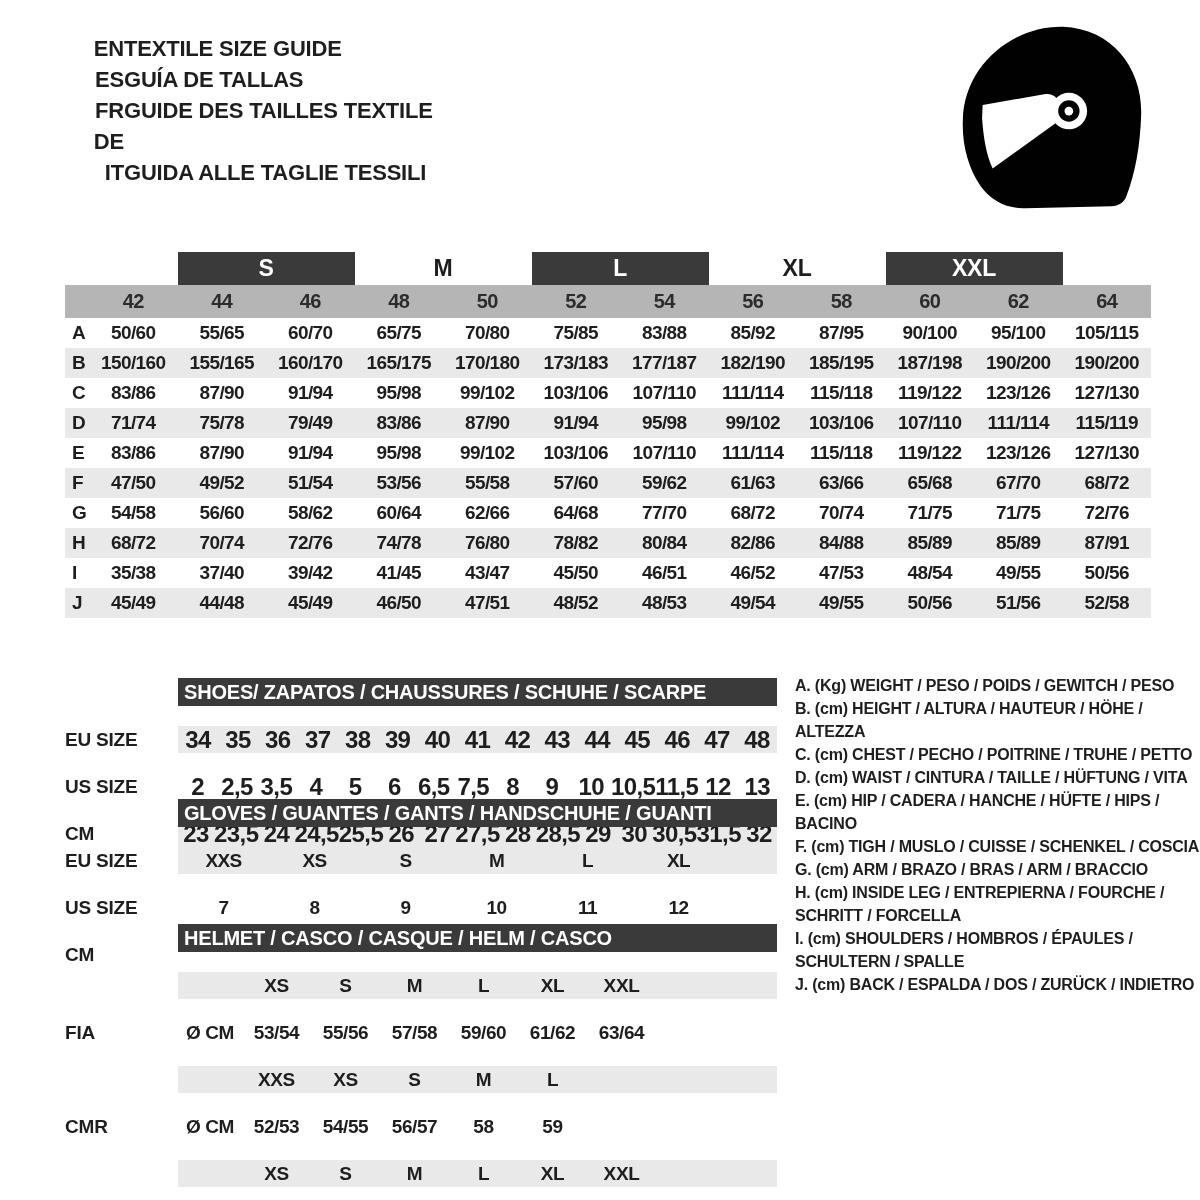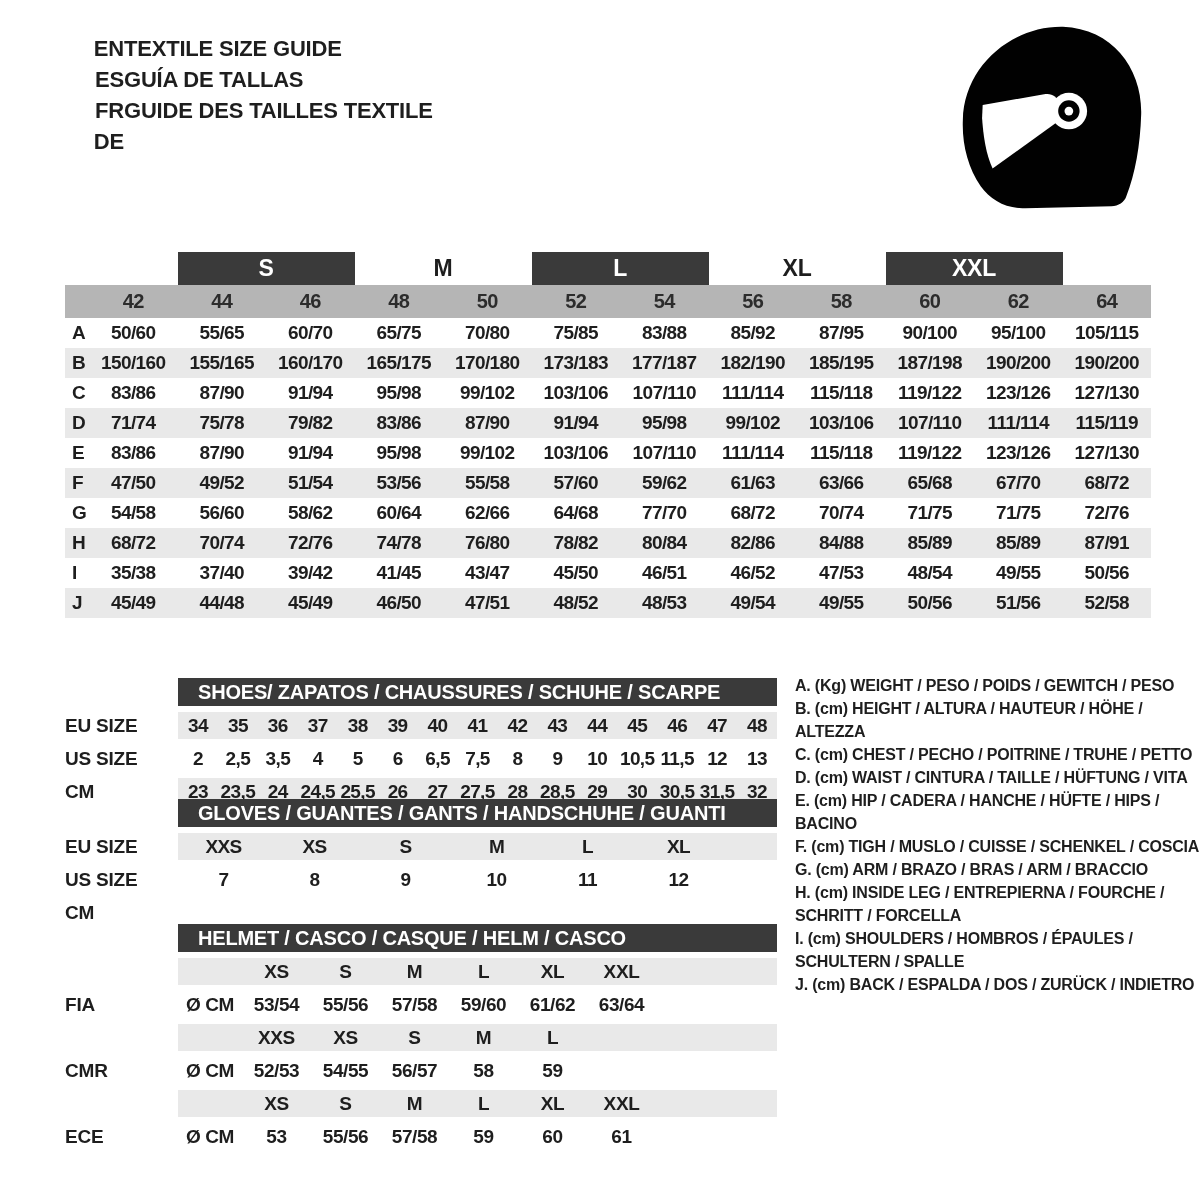--- a/index.html
+++ b/index.html
@@ -38,29 +38,29 @@
   .cell { display: flex; align-items: center; justify-content: center; font-size: 19px; letter-spacing: -0.6px; white-space: nowrap; }
   .cell.rowlabel { justify-content: flex-start; padding-left: 7px; letter-spacing: 0; }
 
   
   .sub { position: absolute; left: 65px; width: 712px; }
   #shoes  { top: 678px; }
   #gloves { top: 799px; }
   #helmet-tbl { top: 924px; }
   .titlebar {
     margin-left: 113px; height: 28px; background: #3a3a3a; color: #ffffff;
-    display: flex; align-items: center; padding-left: 20px;
+    display: flex; align-items: center; padding-left: 6px;
     font-size: 20px; letter-spacing: -0.2px; white-space: nowrap;
   }
-  .srow { display: flex; height: 27px; margin-top: 6px; }
+  .srow { display: flex; height: 27px; margin-top: 20px; }
   .rlabel { width: 113px; flex: 0 0 113px; display: flex; align-items: center; font-size: 19px; letter-spacing: -0.2px; }
   .rbody { flex: 1; display: grid; }
   .rbody.banded { background: #e9e9e9; }
   #shoes-rows .rbody { grid-template-columns: repeat(15, 1fr); }
-  #shoes-rows .cell { font-size: 19px; }
+  #shoes-rows .cell { font-size: 24px; }
   #gloves-rows .rbody { grid-template-columns: repeat(6, 91px) 1fr; }
   .hgrid { grid-template-columns: 64px repeat(6, 69px) 1fr; }
   .hgrid .cell { letter-spacing: -0.4px; }
 
   
   .legend { position: absolute; left: 795px; top: 674px; width: 408px; }
   .legend-item { font-size: 16px; line-height: 23px; letter-spacing: -0.2px; }
 </style>
 </head>
 <body>
@@ -75,20 +75,24 @@
     <div class="lang-row">
       <span class="lang-code">ES</span>
       <span class="lang-title">GUÍA DE TALLAS</span>
     </div>
     <div class="lang-row">
       <span class="lang-code">FR</span>
       <span class="lang-title">GUIDE DES TAILLES TEXTILE</span>
     </div>
     <div class="lang-row">
       <span class="lang-code">DE</span>
+    </div>
+    <div class="lang-row">
+      <span class="lang-code">IT</span>
+      <span class="lang-title">GUIDA ALLE TAGLIE TESSILI</span>
     </div>
   </div>
 
   <div class="helmet-logo">
     <svg width="214" height="192" viewBox="0 0 108 96" aria-hidden="true">
       <path d="M58 3 C83 4 98 24 97.5 47 C97 63 94.5 77 90 88.5 C89 91.5 86 93.5 82.5 93.5 L39 94.5 C29.5 95 21.5 90.5 16.5 83.5 C10 74 7 62 7.5 50 C8 23 32 2.5 58 3 Z" fill="#010101"></path>
       <path d="M17.5 42.5 L48.5 37 C52.5 36.3 55 38.2 56.2 41.7 C57.4 45.8 57.2 49.3 54.6 51.4 L22.5 74.5 C19.2 67.5 17.8 58 17.2 49 Z" fill="#ffffff"></path>
       <circle cx="61" cy="45.5" r="9.2" fill="#ffffff"></circle>
       <circle cx="61" cy="45.5" r="5.4" fill="#010101"></circle>
       <circle cx="61" cy="45.5" r="2.2" fill="#ffffff"></circle>
@@ -161,21 +165,21 @@
           <div class="cell">111/114</div>
           <div class="cell">115/118</div>
           <div class="cell">119/122</div>
           <div class="cell">123/126</div>
           <div class="cell">127/130</div>
         </div>
         <div class="trow grid13 bandbg">
           <div class="cell rowlabel">D</div>
           <div class="cell">71/74</div>
           <div class="cell">75/78</div>
-          <div class="cell">79/82</div>
+          <div class="cell">79/49</div>
           <div class="cell">83/86</div>
           <div class="cell">87/90</div>
           <div class="cell">91/94</div>
           <div class="cell">95/98</div>
           <div class="cell">99/102</div>
           <div class="cell">103/106</div>
           <div class="cell">107/110</div>
           <div class="cell">111/114</div>
           <div class="cell">115/119</div>
         </div>

